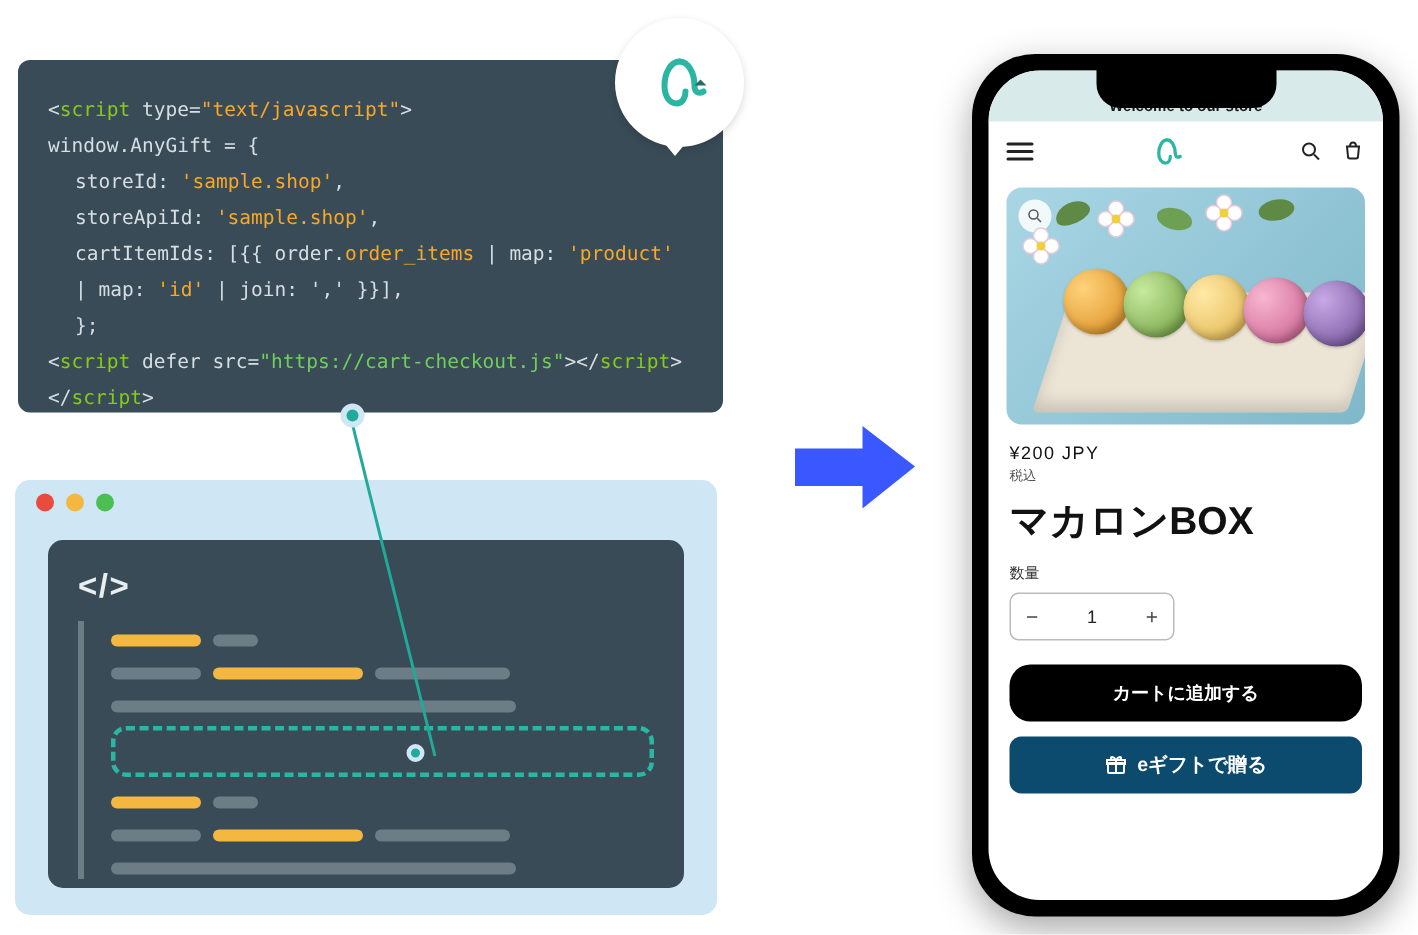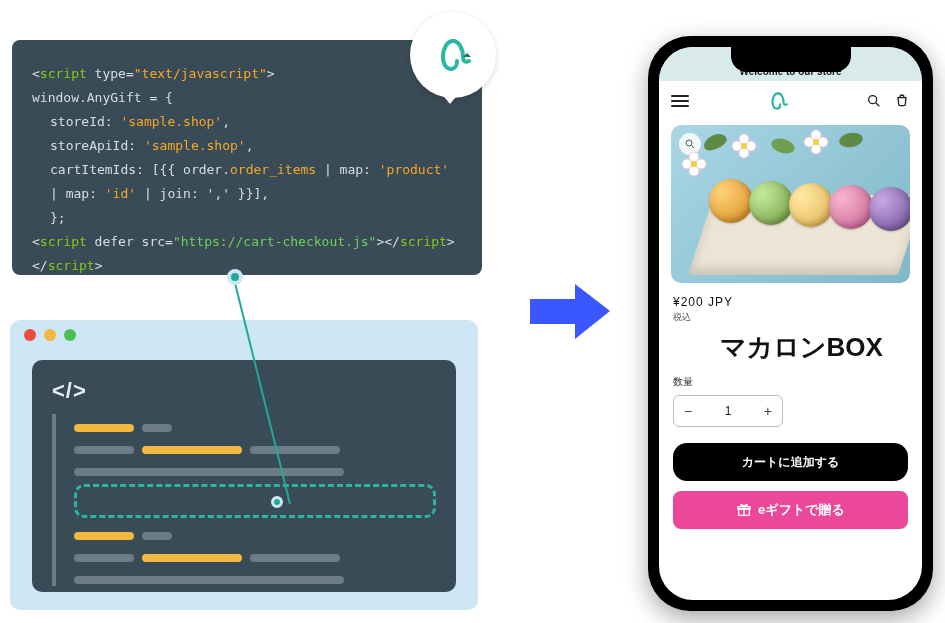--- a/index.html
+++ b/index.html
@@ -174,38 +174,38 @@
   .zoom-badge{
     position:absolute; top:8px; left:8px;
     width:22px;height:22px;border-radius:50%;
     background:rgba(255,255,255,.85);
     display:flex;align-items:center;justify-content:center;
   }
 
   .pinfo { padding:0 14px; }
   .price { font-size:12px; letter-spacing:1px; color:#111; margin-top:4px;}
   .tax   { font-size:9px; color:#555; margin-top:2px;}
-  .pname { font-size:26px; font-weight:800; color:#111; margin-top:6px; letter-spacing:0;margin-left:47px;}
+  .pname { font-size:26px; font-weight:800; color:#111; margin-top:6px; letter-spacing:0;}
   .qtylbl{ font-size:10px; color:#333; margin-top:10px;}
   .stepper{
     margin-top:6px;
     width:110px;height:32px;
     border:1px solid #bbb;border-radius:6px;
     display:flex;align-items:center;justify-content:space-between;
     padding:0 10px;font-size:14px;color:#444;
   }
   .stepper span.num{font-size:12px;color:#222;}
   .btn {
     margin:16px 14px 0 14px;
     height:38px;border-radius:8px;
     display:flex;align-items:center;justify-content:center;
     font-size:12px;font-weight:600;
   }
   .btn.dark{background:#000000;color:#fff;border-radius:14px;}
-  .btn.teal{background:#ec4899;color:#fff;margin-top:10px;gap:6px;font-size:13px;}
+  .btn.teal{background:#0c4a6e;color:#fff;margin-top:10px;gap:6px;font-size:13px;}
   .helper{
     margin-top:10px;
     display:flex;align-items:center;justify-content:center;gap:4px;
     font-size:10px;color:#333;
   }
   .helper .b{font-weight:700;}
 
   .anygift-A {
     width:40px;height:40px;
   }

